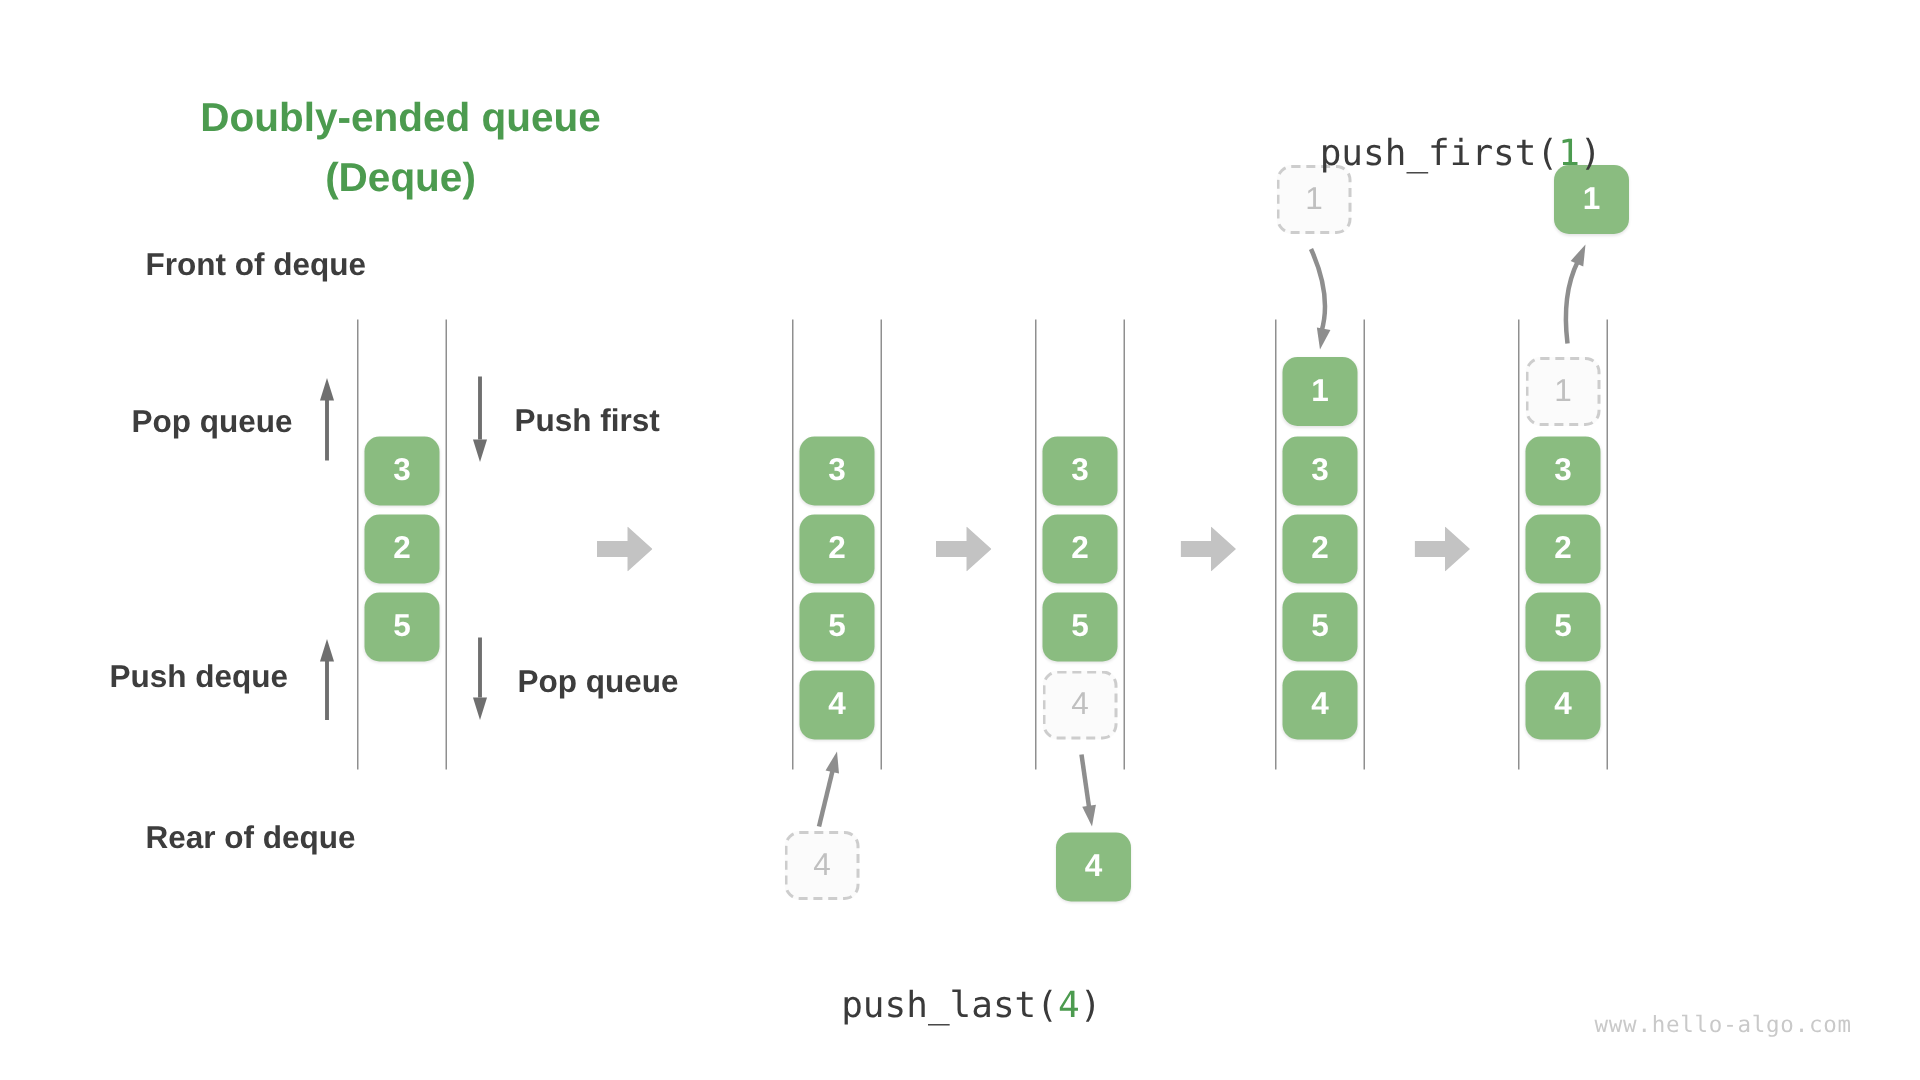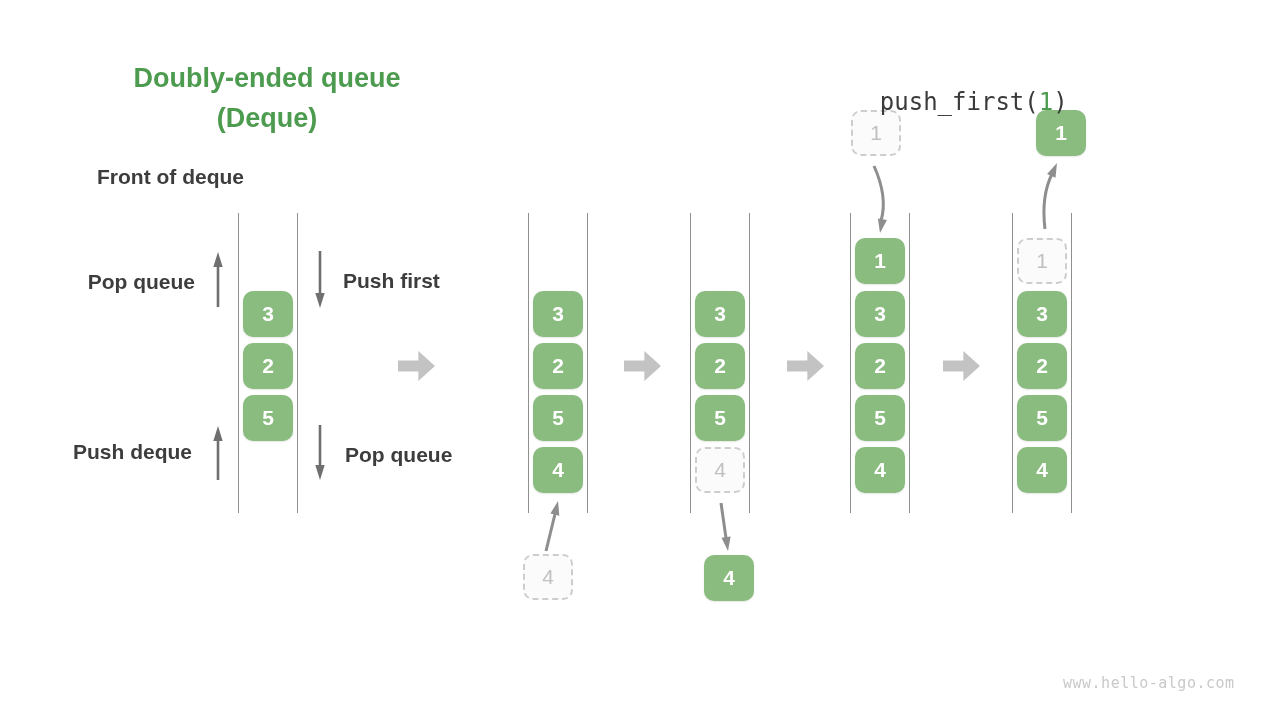--- a/index.html
+++ b/index.html
@@ -93,20 +93,21 @@
 <body>
 
 <div id="canvas">
 
   <div class="title">
     <div>Doubly-ended queue</div>
     <div>(Deque)</div>
   </div>
 
   <div class="h-label centered" style="left:97px; top:165px; width:340px;">Front of deque</div>
+  <div class="h-label centered" style="left:97px; top:547px; width:340px;">Rear of deque</div>
 
   <div class="h-label right" style="left:70px; top:270px; width:125px;">Pop queue</div>
   <div class="h-label" style="left:343px; top:269px;">Push first</div>
   <div class="h-label right" style="left:70px; top:440px; width:122px;">Push deque</div>
   <div class="h-label" style="left:345px; top:443px;">Pop queue</div>
 
   <div class="rails" style="left:238px;">
     <div class="cell r1">3</div>
     <div class="cell r2">2</div>
     <div class="cell r3">5</div>
@@ -142,20 +143,23 @@
     <div class="cell r1">3</div>
     <div class="cell r2">2</div>
     <div class="cell r3">5</div>
     <div class="cell r4">4</div>
   </div>
   <div class="float-cell" style="left:1036px; top:110px;">1</div>
 
   <div class="code" style="left:822px; top:60px;text-align:right;">
     <span>push_first(</span><span class="green">1</span><span>)</span>
   </div>
+  <div class="code" style="left:503px; top:628px;">
+    <span>push_last(</span><span class="green">4</span><span>)</span>
+  </div>
 
   <div class="block-arrow" style="left:398px; top:351px;"></div>
   <div class="block-arrow" style="left:624px; top:351px;"></div>
   <div class="block-arrow" style="left:787px; top:351px;"></div>
   <div class="block-arrow" style="left:943px; top:351px;"></div>
 
   <svg id="arrow-layer" width="1280" height="720" viewBox="0 0 1280 720">
 
     <g stroke="#6f6f6f" fill="#6f6f6f">
       <line x1="218" y1="307" x2="218" y2="266" stroke-width="2.6"></line>

